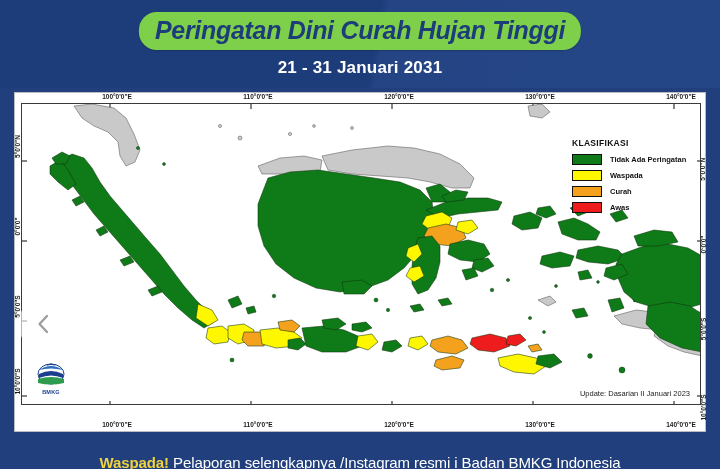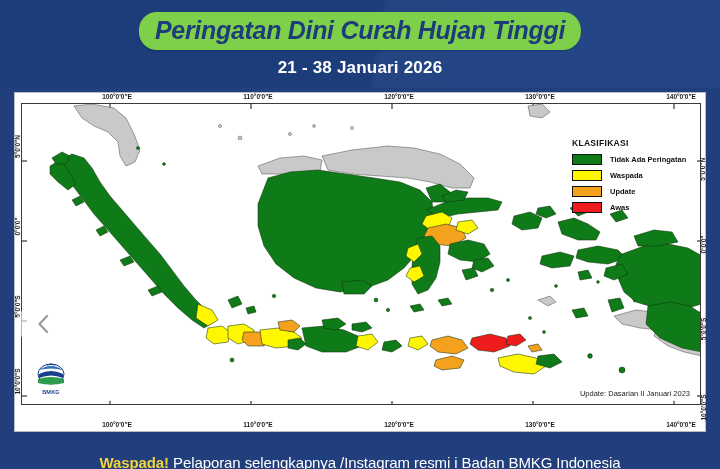--- a/index.html
+++ b/index.html
@@ -161,21 +161,21 @@
 </head>
 <body>
 
 <div id="app">
 
   <div class="header">
     <div class="tint"></div>
     <div class="title-badge">
       <span>Peringatan Dini Curah Hujan Tinggi</span>
     </div>
-    <div class="subtitle">21 - 38 Januari 2026</div>
+    <div class="subtitle">21 - 31 Januari 2031</div>
   </div>
 
   <div class="map-card">
 
     <div class="lon-label lon-top" style="left:102px">100°0'0"E</div>
     <div class="lon-label lon-top" style="left:243px">110°0'0"E</div>
     <div class="lon-label lon-top" style="left:384px">120°0'0"E</div>
     <div class="lon-label lon-top" style="left:525px">130°0'0"E</div>
     <div class="lon-label lon-top" style="left:666px">140°0'0"E</div>
 
@@ -378,21 +378,21 @@
         <div class="legend-row">
           <span class="swatch" style="background: rgb(15, 122, 24);"></span>
           <span class="legend-label">Tidak Ada Peringatan</span>
         </div>
         <div class="legend-row">
           <span class="swatch" style="background: rgb(255, 247, 0);"></span>
           <span class="legend-label">Waspada</span>
         </div>
         <div class="legend-row">
           <span class="swatch" style="background: rgb(244, 161, 30);"></span>
-          <span class="legend-label">Update</span>
+          <span class="legend-label">Curah</span>
         </div>
         <div class="legend-row">
           <span class="swatch" style="background: rgb(238, 28, 28);"></span>
           <span class="legend-label">Awas</span>
         </div>
       </div>
 
       <div class="update-note">Update: Dasarian II Januari 2023</div>
 
       <div class="bmkg-logo">

